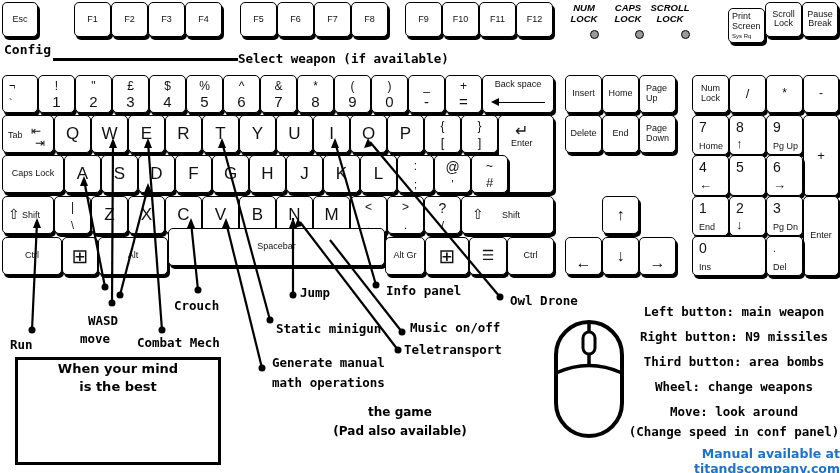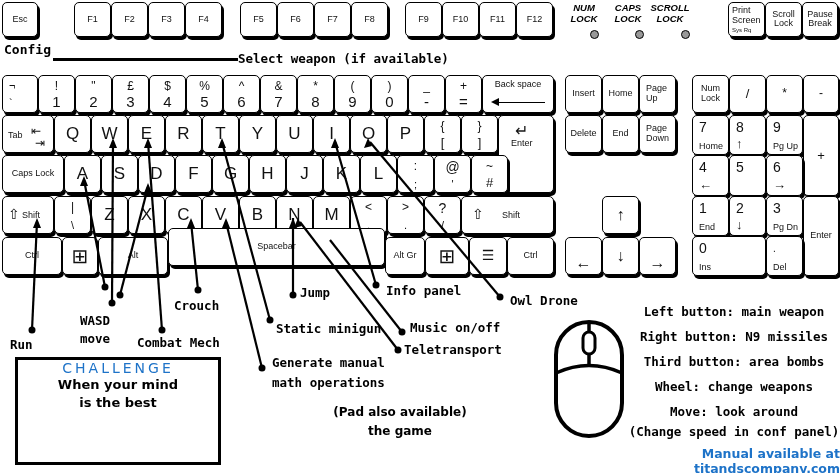--- a/index.html
+++ b/index.html
@@ -68,21 +68,21 @@
 <div class="ledlbl" style="left:566px;top:3px;width:36px;white-space:pre">NUM
 LOCK</div>
 <div class="ledlbl" style="left:610px;top:3px;width:36px;white-space:pre">CAPS
 LOCK</div>
 <div class="ledlbl" style="left:648px;top:3px;width:44px;white-space:pre">SCROLL
 LOCK</div>
 <div class="led" style="left:590px;top:30px"></div>
 <div class="led" style="left:635px;top:30px"></div>
 <div class="led" style="left:681px;top:30px"></div>
 
-<div class="key" style="left:728px;top:2px;width:37px;height:35px">
+<div class="key" style="left:728px;top:8px;width:37px;height:35px">
   <div style="position:absolute;left:3px;top:2px;font-size:9px;line-height:10px">
     <div>Print</div>
     <div>Screen</div>
     <div style="font-size:6px">Sys Rq</div>
   </div>
 </div>
 <div class="key" style="left:765px;top:2px;width:37px;height:35px">
     <div class="c" style="white-space:pre">Scroll
 Lock</div>
   </div>
@@ -459,42 +459,41 @@
     <polygon points="226,218 222,228 230,228"></polygon>
       <polygon points="222,138 218,148 226,148"></polygon>
     <polygon points="293,218 289,228 297,228"></polygon>
       <polygon points="298,218 294,228 302,226"></polygon>
     <polygon points="335,138 331,148 339,148"></polygon>
       <polygon points="368,138 364,148 372,146"></polygon>
   </g>
 </svg>
 
 <div class="lbl" style="left:10px;top:337px">Run</div>
-<div class="lbl" style="left:80px;top:313px">WASD</div>
+<div class="lbl" style="left:88px;top:313px">WASD</div>
 <div class="lbl" style="left:80px;top:331px">move</div>
 <div class="lbl" style="left:137px;top:335px">Combat Mech</div>
 <div class="lbl" style="left:174px;top:298px">Crouch</div>
 <div class="lbl" style="left:272px;top:355px">Generate manual</div>
 <div class="lbl" style="left:272px;top:375px">math operations</div>
 <div class="lbl" style="left:276px;top:321px">Static minigun</div>
 <div class="lbl" style="left:300px;top:285px">Jump</div>
 <div class="lbl" style="left:386px;top:283px">Info panel</div>
 <div class="lbl" style="left:410px;top:320px">Music on/off</div>
 <div class="lbl" style="left:404px;top:342px">Teletransport</div>
 <div class="lbl" style="left:510px;top:293px">Owl Drone</div>
 
 <div class="titlebox">
-  <div class="tb1" style="margin-top:0">CHALLENGE</div>
   <div class="tb2">When your mind</div>
   <div class="tb2">is the best</div>
 </div>
 
 <div class="caption">
+  <div>the game</div>
   <div>(Pad also available)</div>
-  <div>the game</div>
 </div>
 
 <svg style="position:absolute;left:552px;top:318px" width="76" height="125">
   <rect x="4" y="4" width="66" height="114" rx="33" ry="33" fill="none" stroke="#000" stroke-width="4"></rect>
   <path d="M4,55 Q37,40 70,55" fill="none" stroke="#000" stroke-width="3.5"></path>
   <line x1="37" y1="4" x2="37" y2="47" stroke="#000" stroke-width="3.5"></line>
   <rect x="31" y="14" width="12" height="22" rx="6" fill="#fff" stroke="#000" stroke-width="3"></rect>
 </svg>
 <div class="mousetxt" style="top:304px">Left button: main weapon</div>
 <div class="mousetxt" style="top:329px">Right button: N9 missiles</div>

